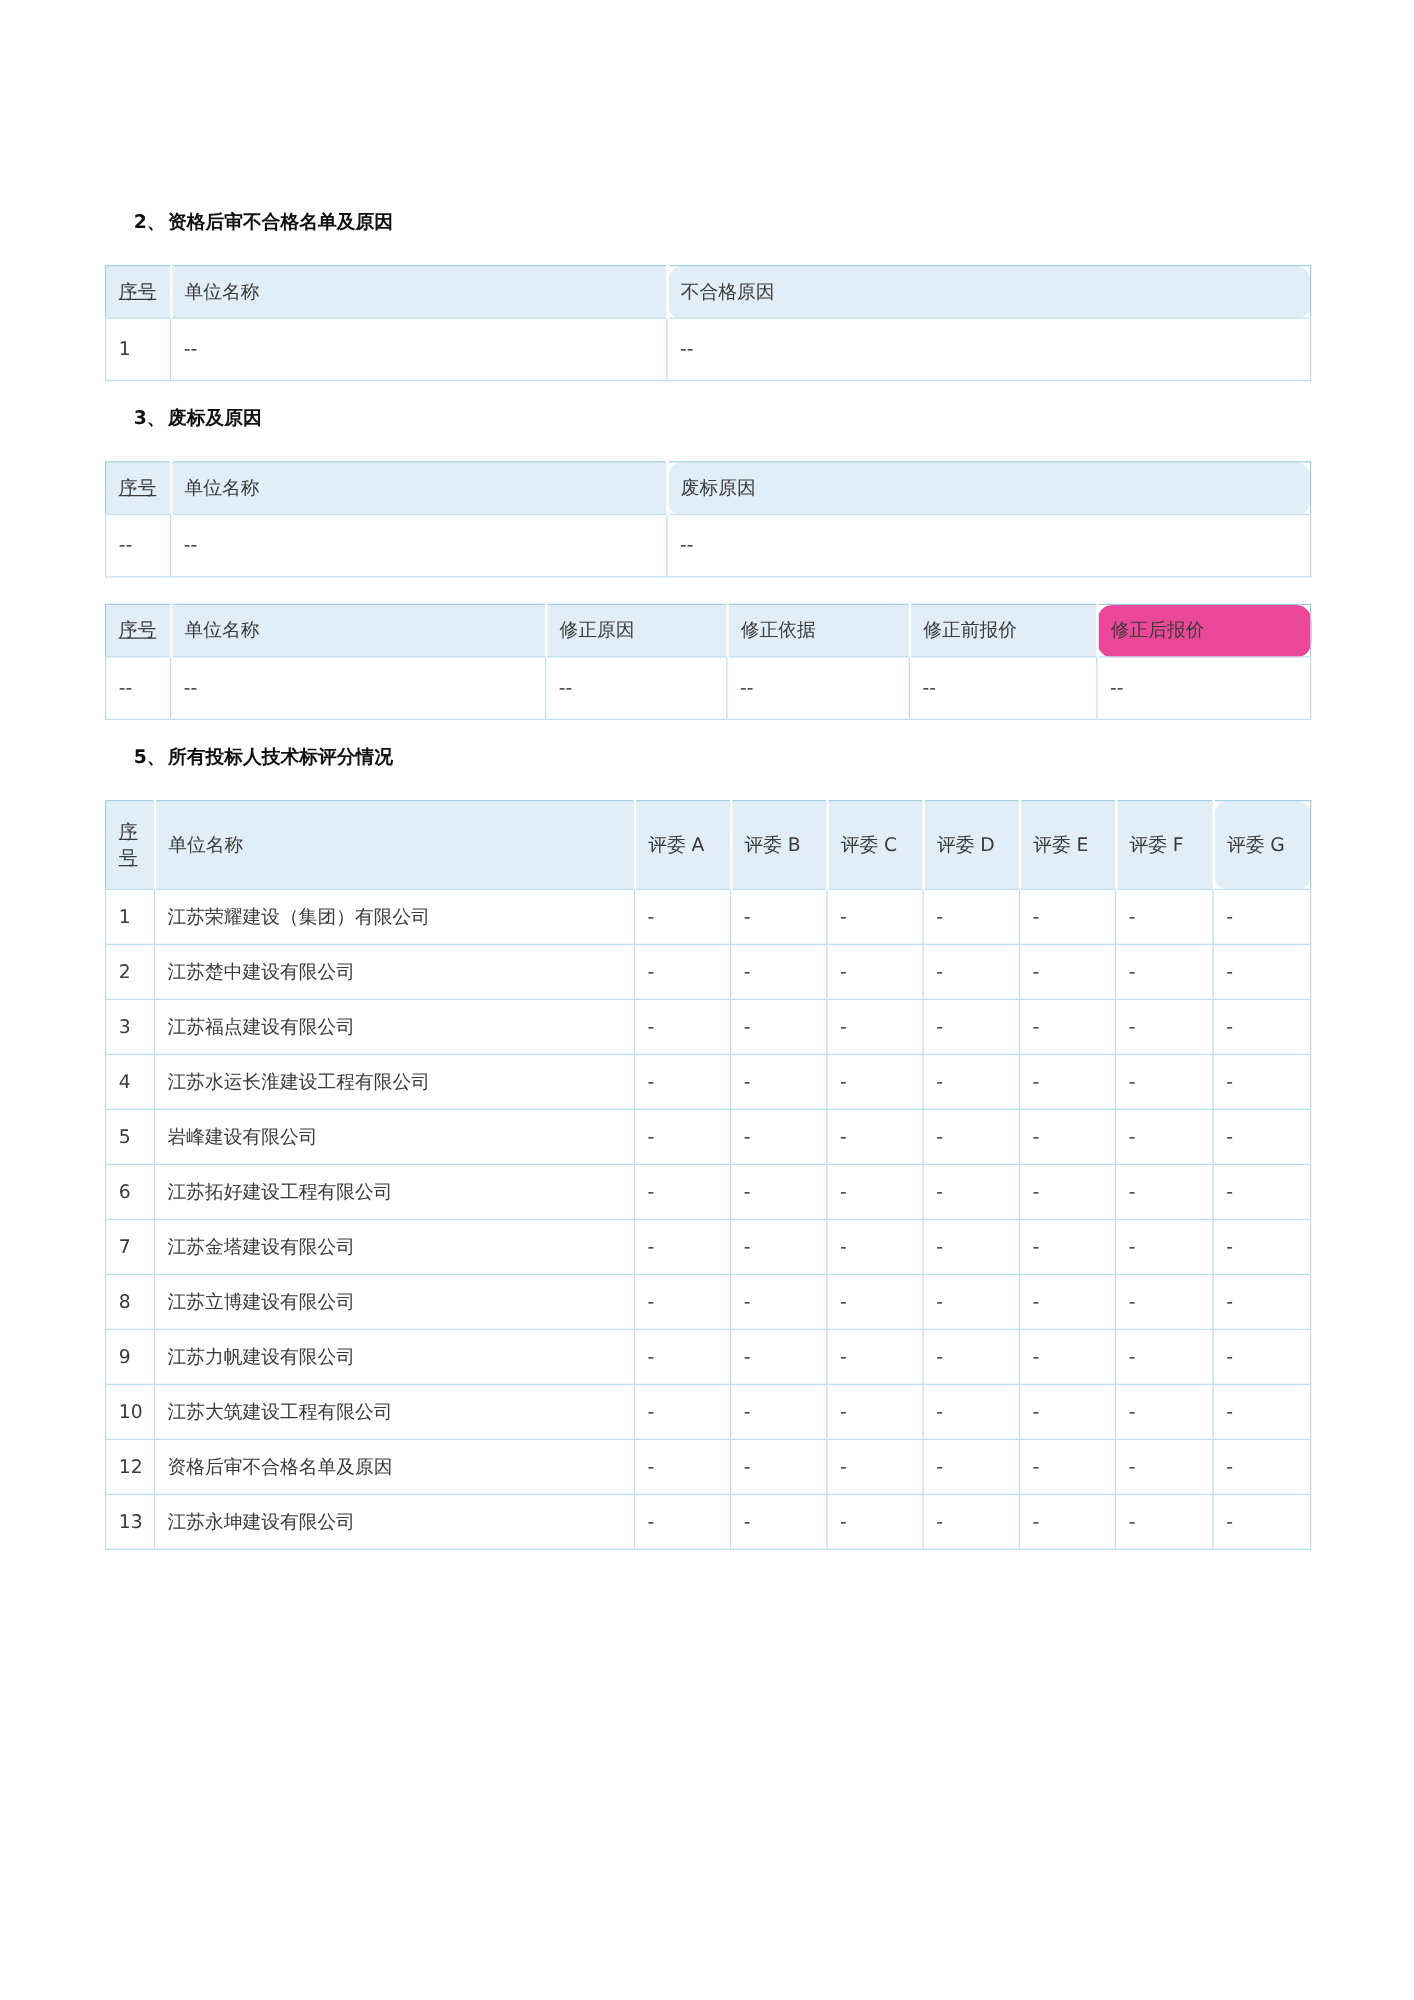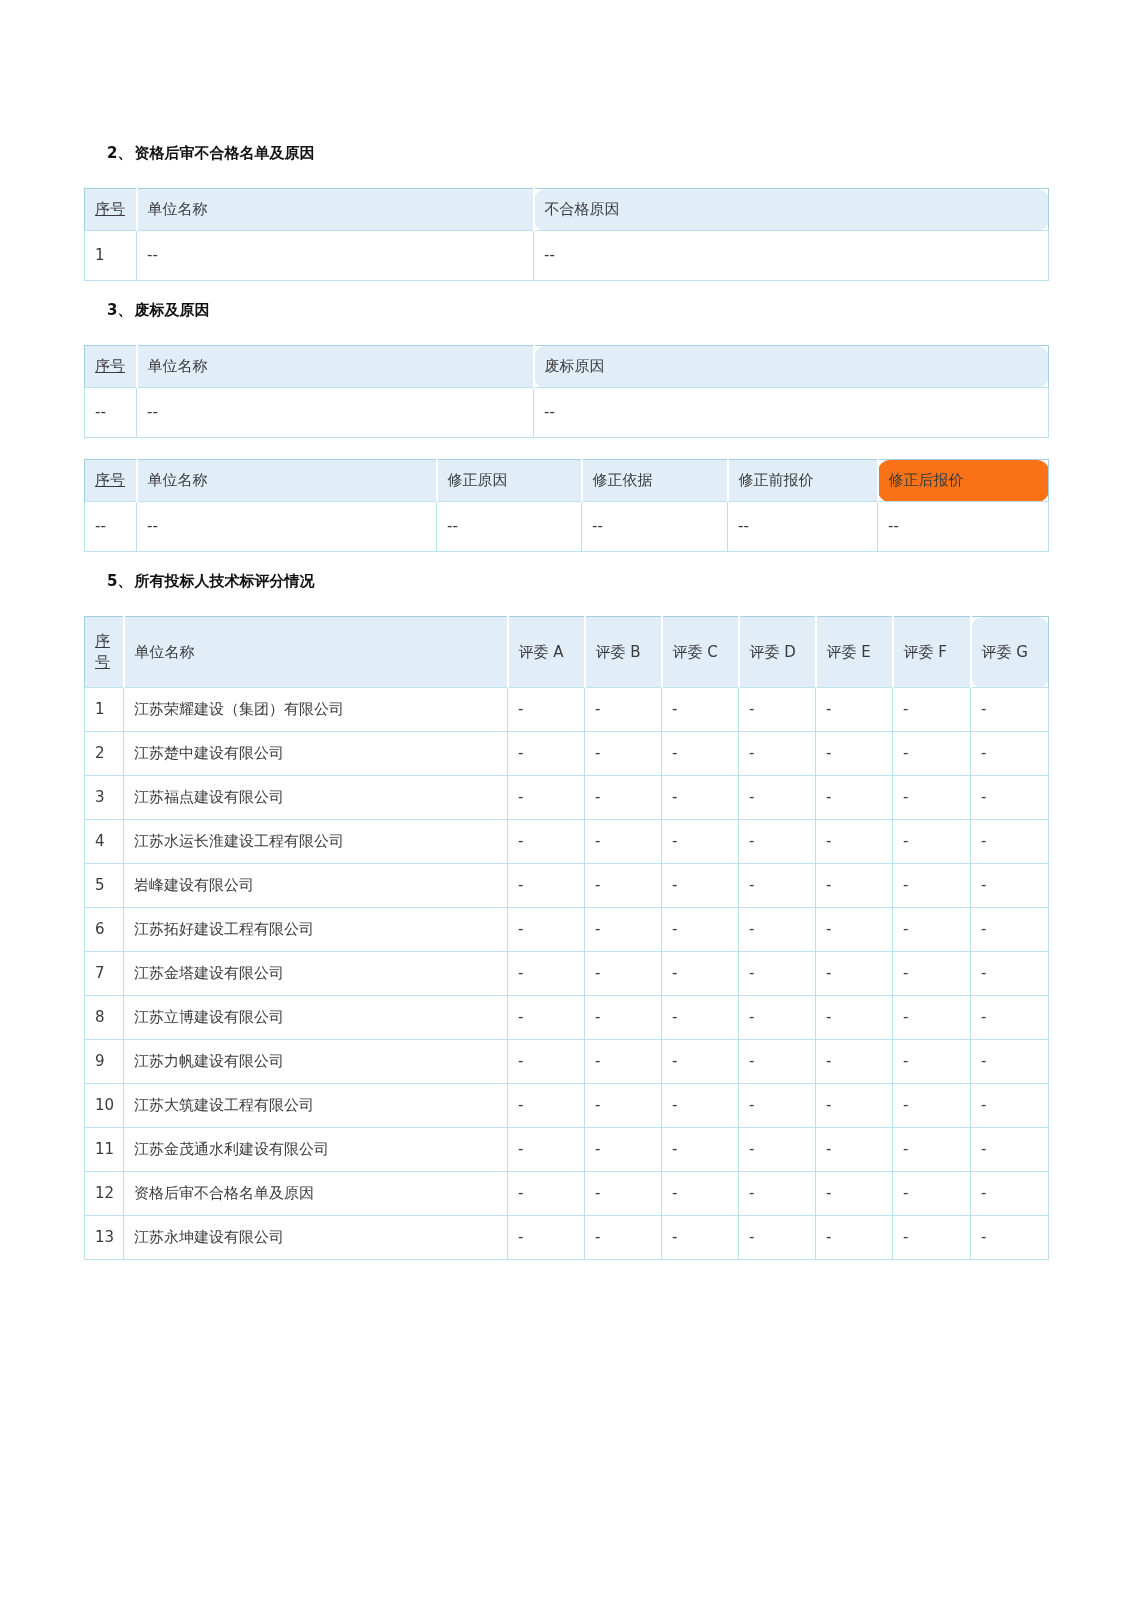--- a/index.html
+++ b/index.html
@@ -5,21 +5,21 @@
   * { box-sizing: border-box; }
   html, body { margin: 0; padding: 0; }
   body {
     width: 1131px;
     height: 1600px;
     background: #ffffff;
     font-family: "DejaVu Sans", "Liberation Sans", sans-serif;
     color: #333333;
     overflow: hidden;
   }
-  .page { padding: 145px 83px 40px 84px; }
+  .page { padding: 145px 83px 40px 84px; margin-top: 24px; }
   .section { margin: 0 0 21px 0; }
   .section-heading {
     margin: 0 0 26px 23px;
     font-size: 15px;
     line-height: 17px;
     font-weight: 700;
     color: #111111;
   }
   .section-heading .sec-num { margin-right: 2px; }
   table.data-table {
@@ -46,21 +46,21 @@
   table.data-table th:last-child  { border-right: none; border-radius: 12px; }
   table.data-table td {
     border: 1px solid var(--c-border-inner, #bfe0ee);
     padding: 14px 4px 14px 10px;
     text-align: left;
     vertical-align: middle;
     background: #ffffff;
     line-height: 21px;
   }
   
-  table.tbl-baojia th:last-child { background: #f97316; }
+  table.tbl-baojia th:last-child { background: #ec4899; }
   
   table.tbl-score th { padding: 14px 4px 14px 10px; }
   table.tbl-score td { padding: 11px 4px 11px 10px; }
   table.tbl-score td:nth-child(2) { text-align: left; }
 </style>
 </head>
 <body>
 
 <div class="page">
 
@@ -279,31 +279,20 @@
             <td>江苏大筑建设工程有限公司</td>
             <td>-</td>
             <td>-</td>
             <td>-</td>
             <td>-</td>
             <td>-</td>
             <td>-</td>
             <td>-</td>
           </tr>
           <tr>
-            <td>11</td>
-            <td>江苏金茂通水利建设有限公司</td>
-            <td>-</td>
-            <td>-</td>
-            <td>-</td>
-            <td>-</td>
-            <td>-</td>
-            <td>-</td>
-            <td>-</td>
-          </tr>
-          <tr>
             <td>12</td>
             <td>资格后审不合格名单及原因</td>
             <td>-</td>
             <td>-</td>
             <td>-</td>
             <td>-</td>
             <td>-</td>
             <td>-</td>
             <td>-</td>
           </tr>

